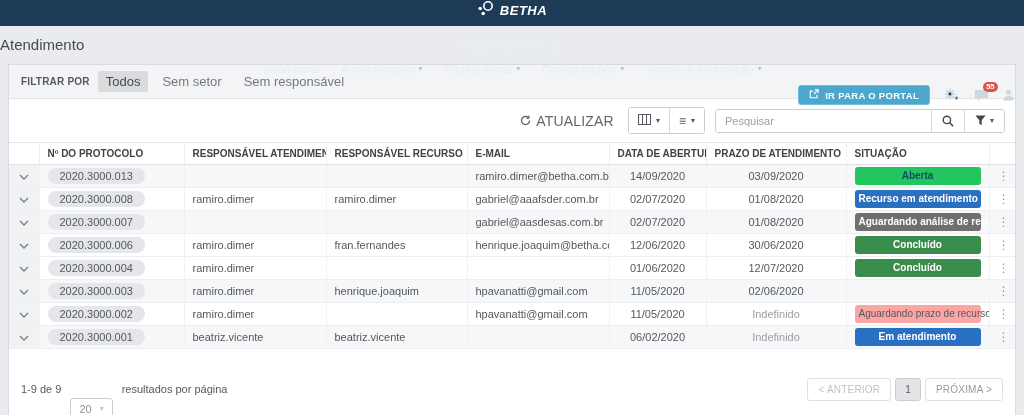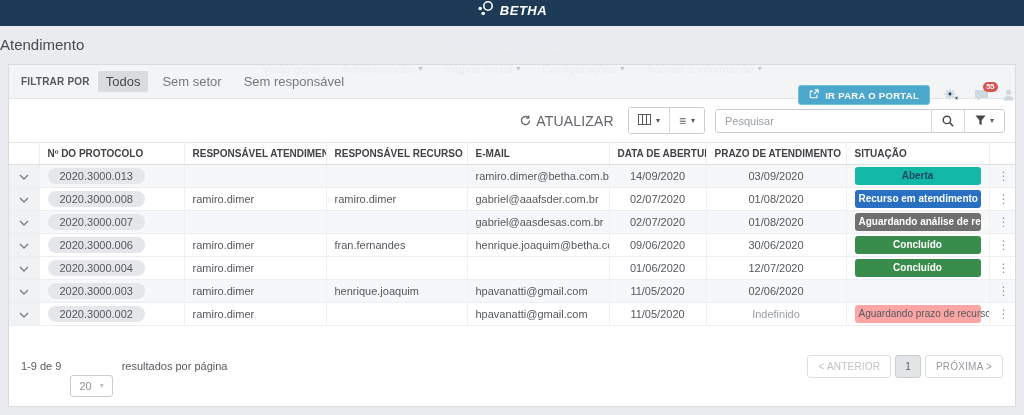--- a/index.html
+++ b/index.html
@@ -59,21 +59,21 @@
   .col-resp2 { width:141px; }
   .col-email { width:142px; }
   .col-data { width:97px; }
   .col-prazo { width:140px; }
   .col-sit { width:143px; }
   .menu-col { width:26px; }
   td.center { text-align:center; }
   td.muted { color:#9b9fa4; }
   .pill { display:inline-block; background:#e4e6e9; border-radius:10px; padding:2px 12px; color:#54585d; }
   .badge { display:block; text-align:center; border-radius:3px; padding:3px 4px; font-size:10px; font-weight:bold; line-height:1.2; }
-  .v-lightblue { background:#14b8a6; color:#174a66; }
+  .v-lightblue { background:#22c55e; color:#174a66; }
   .v-blue { background:#2a70c2; color:#fff; }
   .v-darkgray { background:#6f6f6f; color:#fff; }
   .v-green { background:#398d4c; color:#fff; }
   .v-lightgray { background:#fca5a5; color:#55595e; font-weight:normal; }
   td.menu-cell { text-align:center; color:#8f959b; font-size:12px; cursor:pointer; }
 
   
   .panel-footer { display:flex; justify-content:space-between; align-items:center; padding:9px 12px; font-size:11px; color:#55595e; }
   .pf-left { display:flex; align-items:center; gap:9px; }
   .fake-select { display:flex; align-items:center; gap:8px; border:1px solid #c9cdd1; border-radius:3px; padding:4px 8px; color:#8d9298; cursor:pointer; font-size:11px;margin-top:40px; }
@@ -296,21 +296,21 @@
           <td class="menu-cell">⋮</td>
         </tr>
         <tr>
           <td class="chev-col"><svg width="10" height="6" viewBox="0 0 10 6">
               <polyline points="1,1 5,5 9,1" fill="none" stroke="#7a8086" stroke-width="1.4"></polyline>
             </svg></td>
           <td><span class="pill">2020.3000.006</span></td>
           <td>ramiro.dimer</td>
           <td>fran.fernandes</td>
           <td>henrique.joaquim@betha.com.br</td>
-          <td class="center">09/06/2020</td>
+          <td class="center">12/06/2020</td>
           <td class="center">30/06/2020</td>
           <td>
             <span class="badge v-green">Concluído</span>
           </td>
           <td class="menu-cell">⋮</td>
         </tr>
         <tr>
           <td class="chev-col"><svg width="10" height="6" viewBox="0 0 10 6">
               <polyline points="1,1 5,5 9,1" fill="none" stroke="#7a8086" stroke-width="1.4"></polyline>
             </svg></td>
@@ -343,20 +343,35 @@
               <polyline points="1,1 5,5 9,1" fill="none" stroke="#7a8086" stroke-width="1.4"></polyline>
             </svg></td>
           <td><span class="pill">2020.3000.002</span></td>
           <td>ramiro.dimer</td>
           <td></td>
           <td>hpavanatti@gmail.com</td>
           <td class="center">11/05/2020</td>
           <td class="center muted">Indefinido</td>
           <td>
             <span class="badge v-lightgray">Aguardando prazo de recurso</span>
+          </td>
+          <td class="menu-cell">⋮</td>
+        </tr>
+        <tr class="odd">
+          <td class="chev-col"><svg width="10" height="6" viewBox="0 0 10 6">
+              <polyline points="1,1 5,5 9,1" fill="none" stroke="#7a8086" stroke-width="1.4"></polyline>
+            </svg></td>
+          <td><span class="pill">2020.3000.001</span></td>
+          <td>beatriz.vicente</td>
+          <td>beatriz.vicente</td>
+          <td></td>
+          <td class="center">06/02/2020</td>
+          <td class="center muted">Indefinido</td>
+          <td>
+            <span class="badge v-blue">Em atendimento</span>
           </td>
           <td class="menu-cell">⋮</td>
         </tr>
       </tbody>
   </table>
 
   <div class="panel-footer">
     <div class="pf-left">
       <span>1-9 de 9</span>
       <div class="fake-select">

